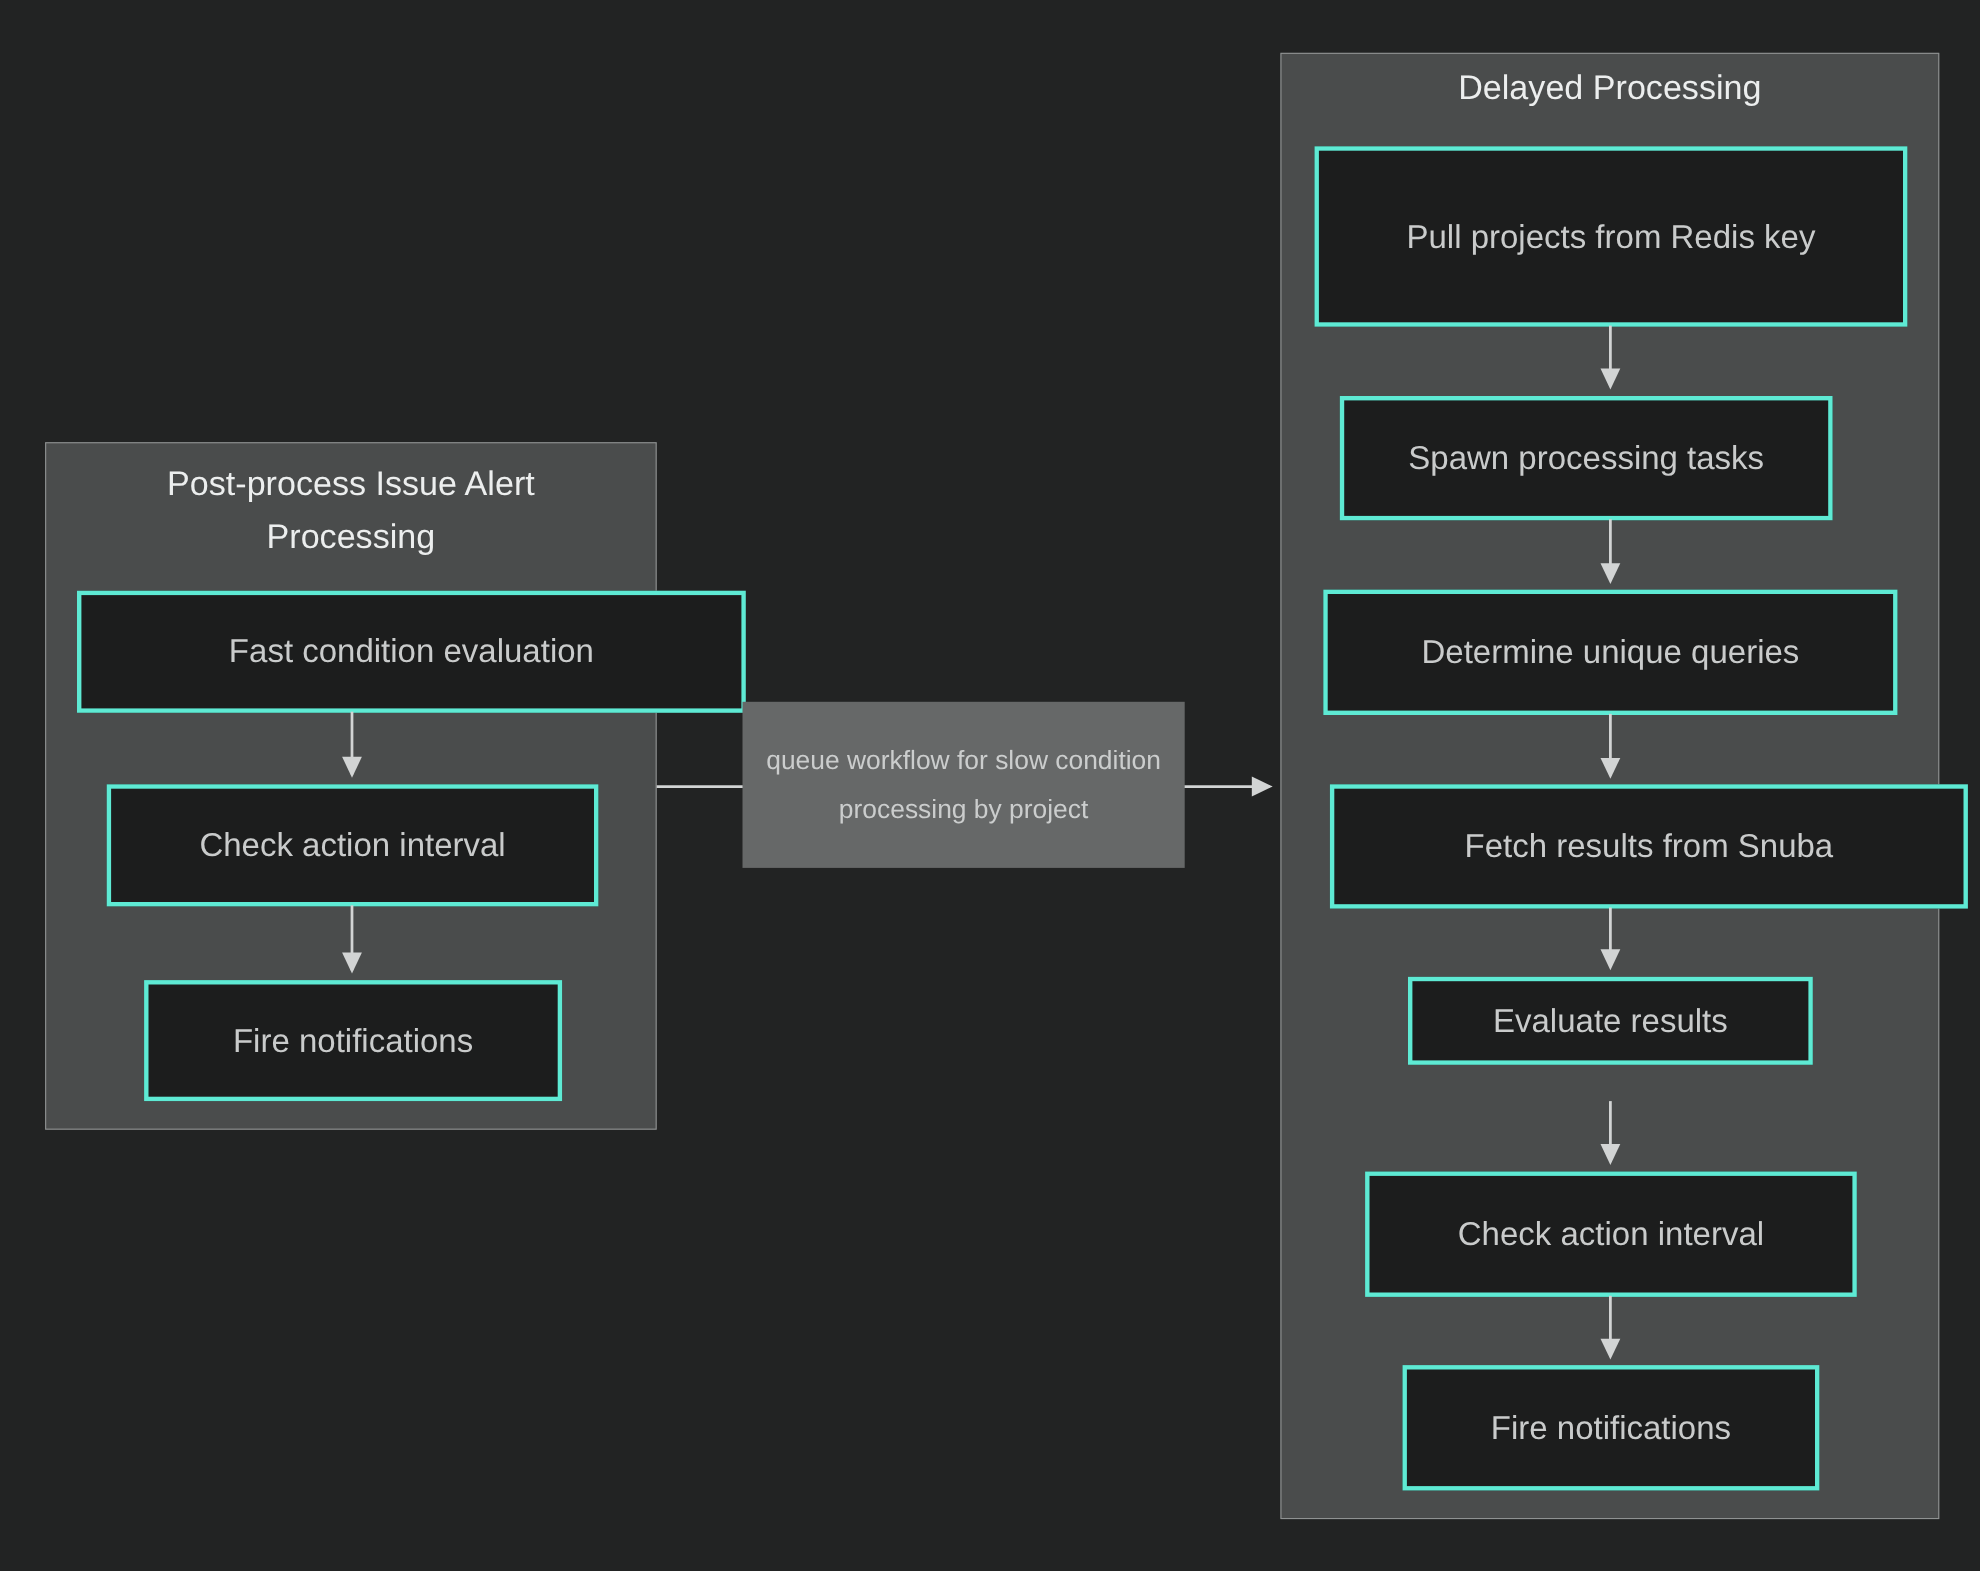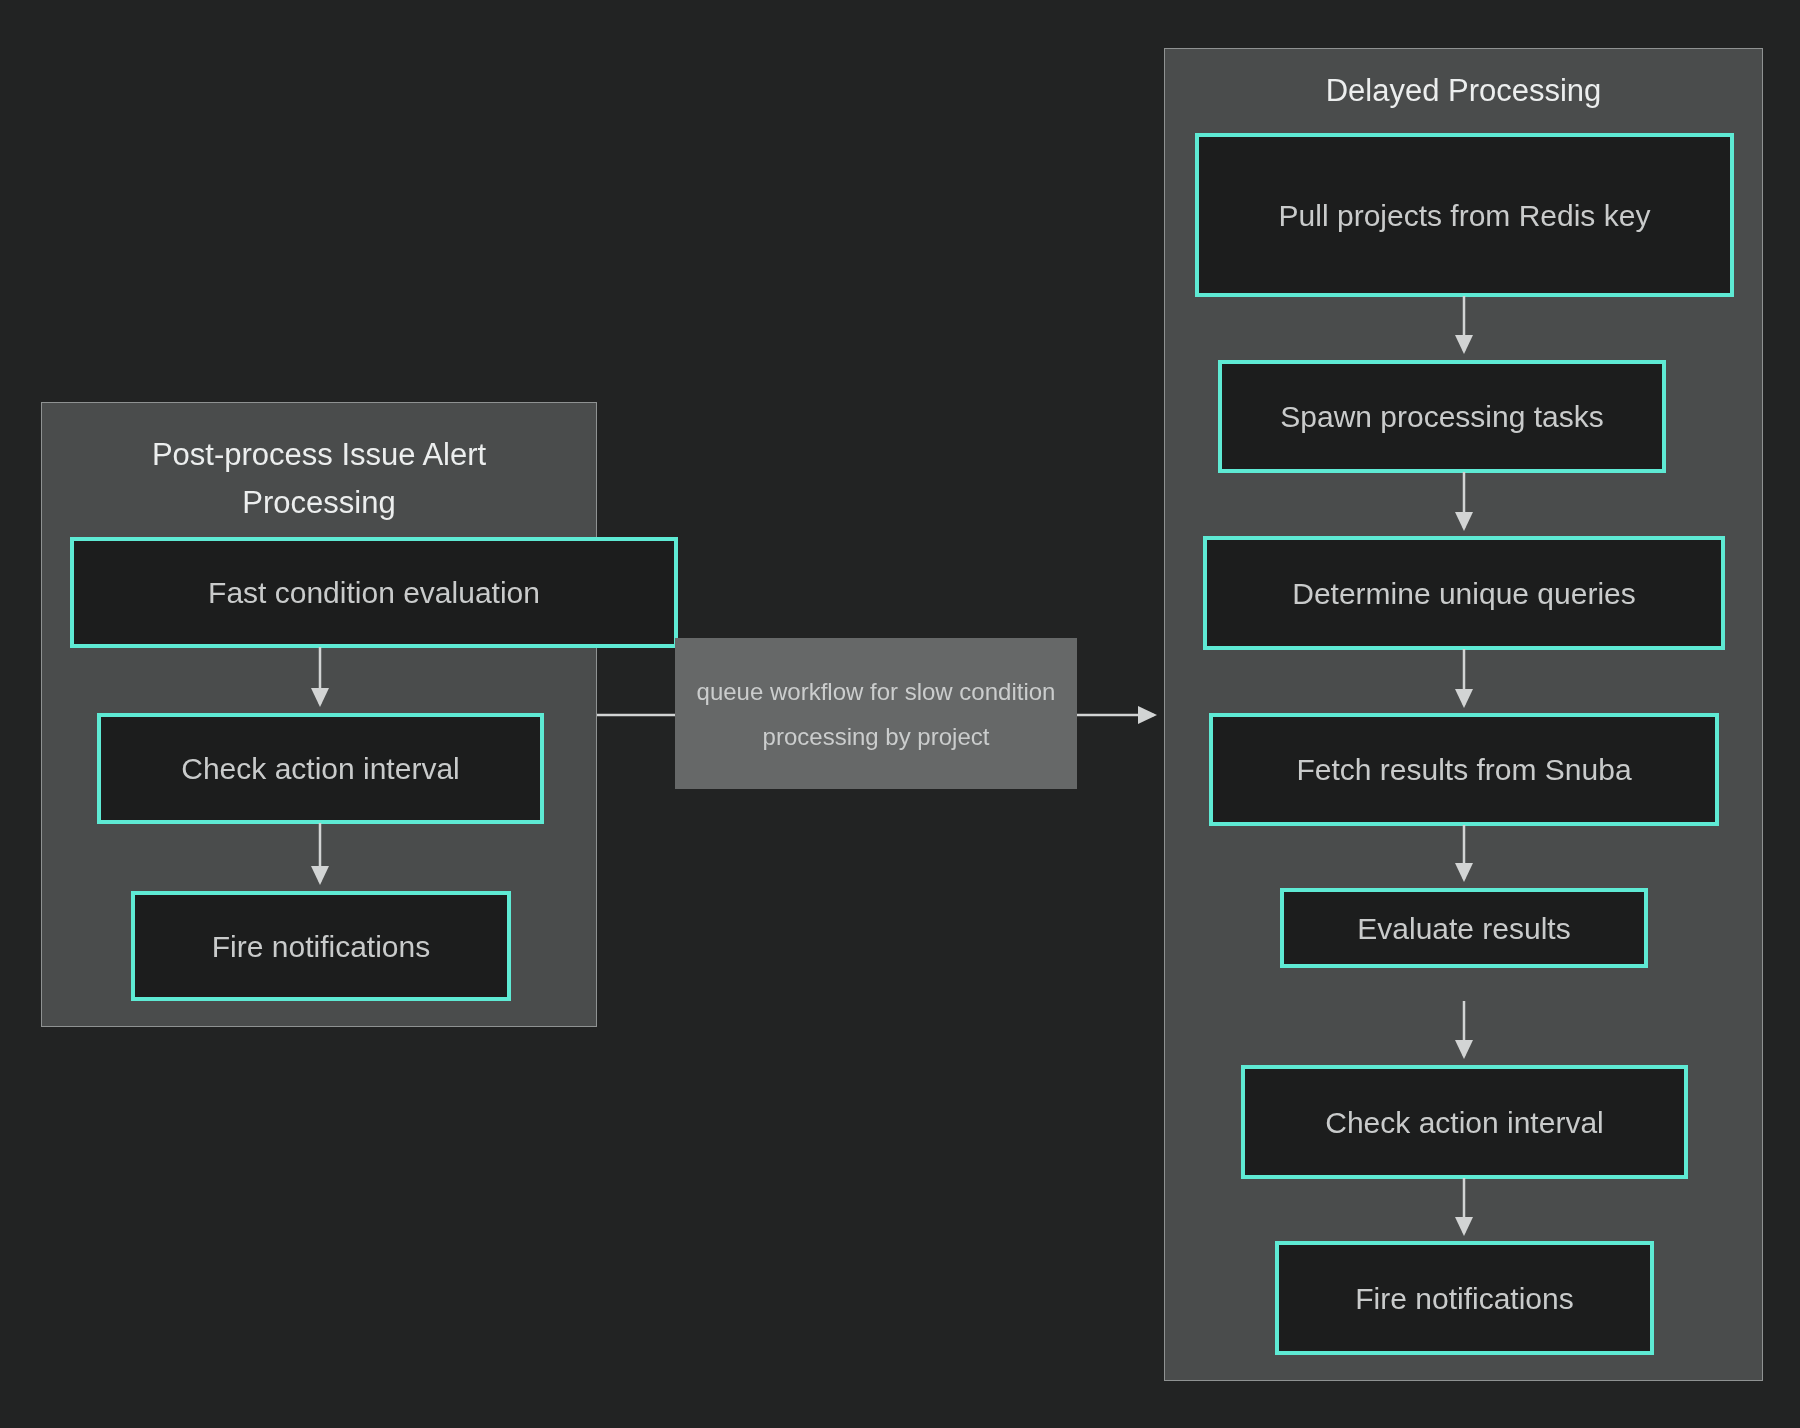--- a/index.html
+++ b/index.html
@@ -19,21 +19,21 @@
     background:#4a4c4c;
     border:1.5px solid #8f9292;
     box-sizing:border-box;
   }
   .subgraph-title{
     width:100%;
     text-align:center;
     color:#eceeee;
     font-size:31px;
     line-height:1.55;
-    padding-top:28px;
+    padding-top:13px;
   }
   .subgraph-title .inner{
     display:inline-block;
     max-width:440px;
   }
   .node{
     position:absolute;
     background:#1c1d1d;
     border:4px solid #5eead4;
     box-sizing:border-box;
@@ -95,33 +95,33 @@
     </div>
     <div class="node" style="left:55px;top:310px;width:447px;height:111px;">
       <span class="inner">Check action interval</span>
     </div>
     <div class="node" style="left:89px;top:488px;width:380px;height:110px;">
       <span class="inner">Fire notifications</span>
     </div>
   </div>
 
   <div class="subgraph" style="left:1164px;top:48px;width:599px;height:1333px;">
-    <div class="subgraph-title" style="padding-top:18px;">
+    <div class="subgraph-title" style="padding-top:7px;">
       <span class="inner">Delayed Processing</span>
     </div>
     <div class="node" style="left:30px;top:84px;width:539px;height:164px;">
       <span class="inner narrow">Pull projects from Redis key</span>
     </div>
     <div class="node" style="left:53px;top:311px;width:448px;height:113px;">
       <span class="inner">Spawn processing tasks</span>
     </div>
     <div class="node" style="left:38px;top:487px;width:522px;height:114px;">
       <span class="inner">Determine unique queries</span>
     </div>
-    <div class="node" style="left:44px;top:664px;width:510px;height:113px;">
+    <div class="node" style="left:44px;top:664px;width:580px;height:113px;">
       <span class="inner">Fetch results from Snuba</span>
     </div>
     <div class="node" style="left:115px;top:839px;width:368px;height:80px;">
       <span class="inner">Evaluate results</span>
     </div>
     <div class="node" style="left:76px;top:1016px;width:447px;height:114px;">
       <span class="inner">Check action interval</span>
     </div>
     <div class="node" style="left:110px;top:1192px;width:379px;height:114px;">
       <span class="inner">Fire notifications</span>

